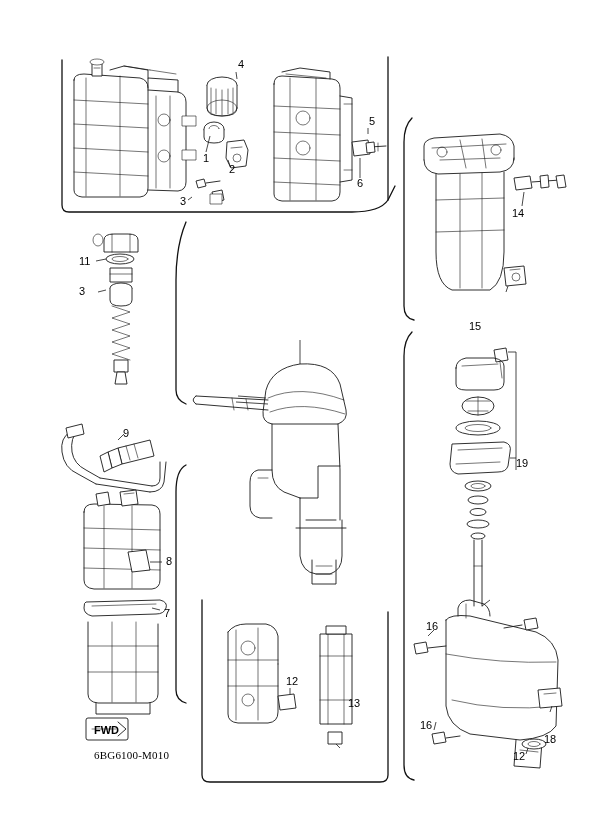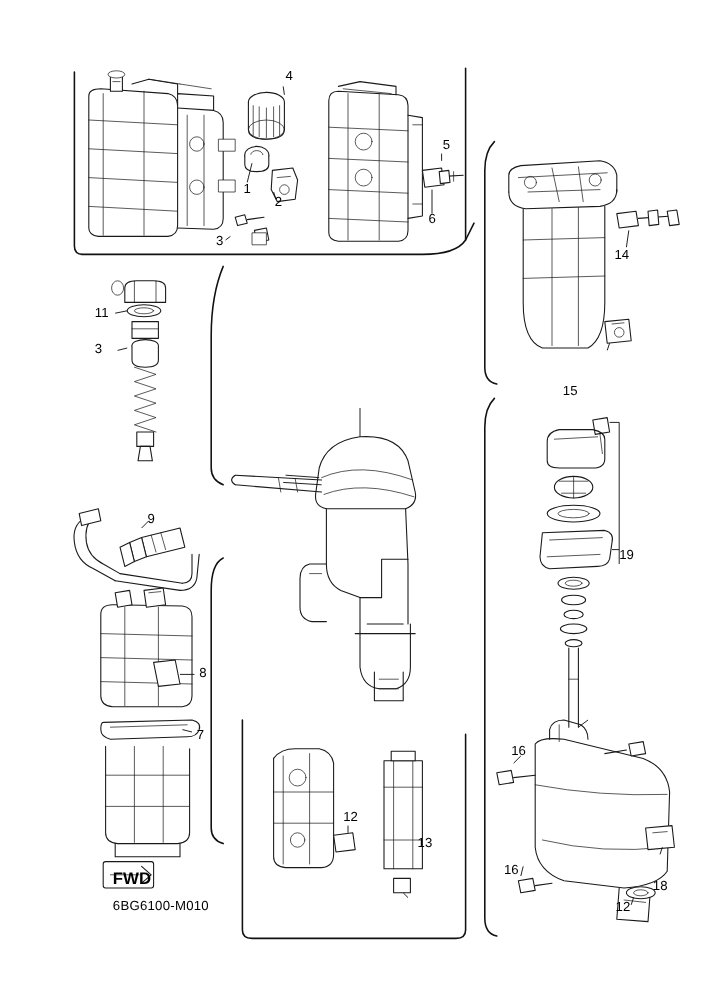--- a/index.html
+++ b/index.html
@@ -27,31 +27,31 @@
   .callout {
     position: absolute;
     font-family: "Liberation Sans", sans-serif;
     font-size: 11px;
     color: #000000;
     line-height: 1;
     white-space: nowrap;
   }
   .partcode {
     position: absolute;
-    font-family: Liberation Sans, sans-serif;
+    font-family: Liberation Serif, serif;
     font-size: 11px;
     color: #000000;
     letter-spacing: 0.2px;
     white-space: nowrap;
     padding-left: 28px;
   }
   .fwd-label {
     position: absolute;
     font-family: "Liberation Sans", sans-serif;
-    font-size: 14px;
+    font-size: 11px;
     font-weight: bold;
     color: #000000;
     white-space: nowrap;
   }
 </style>
 </head>
 <body>
 
 <div id="page">
 

